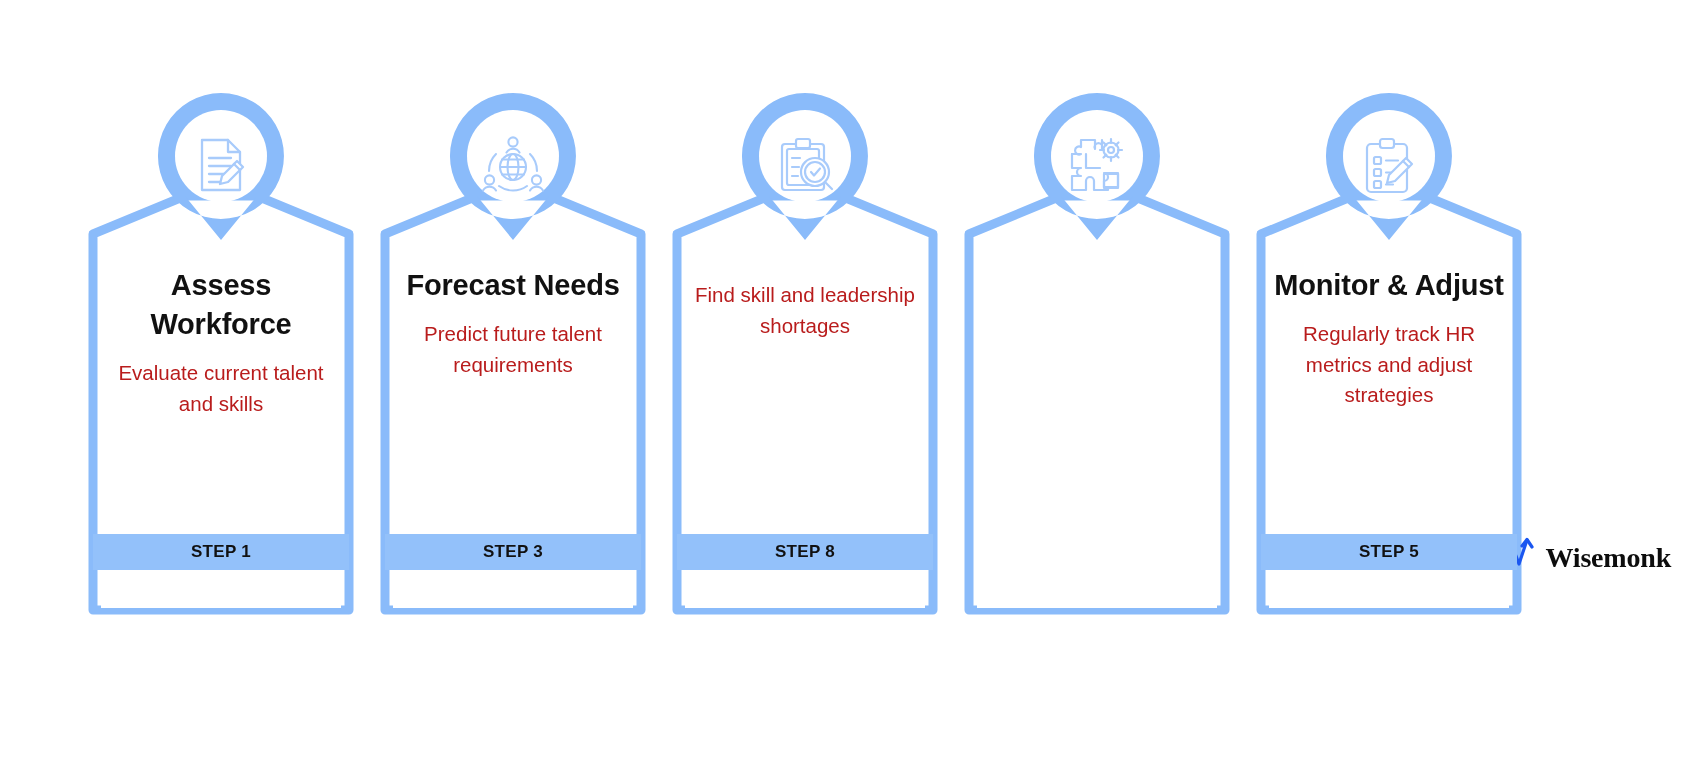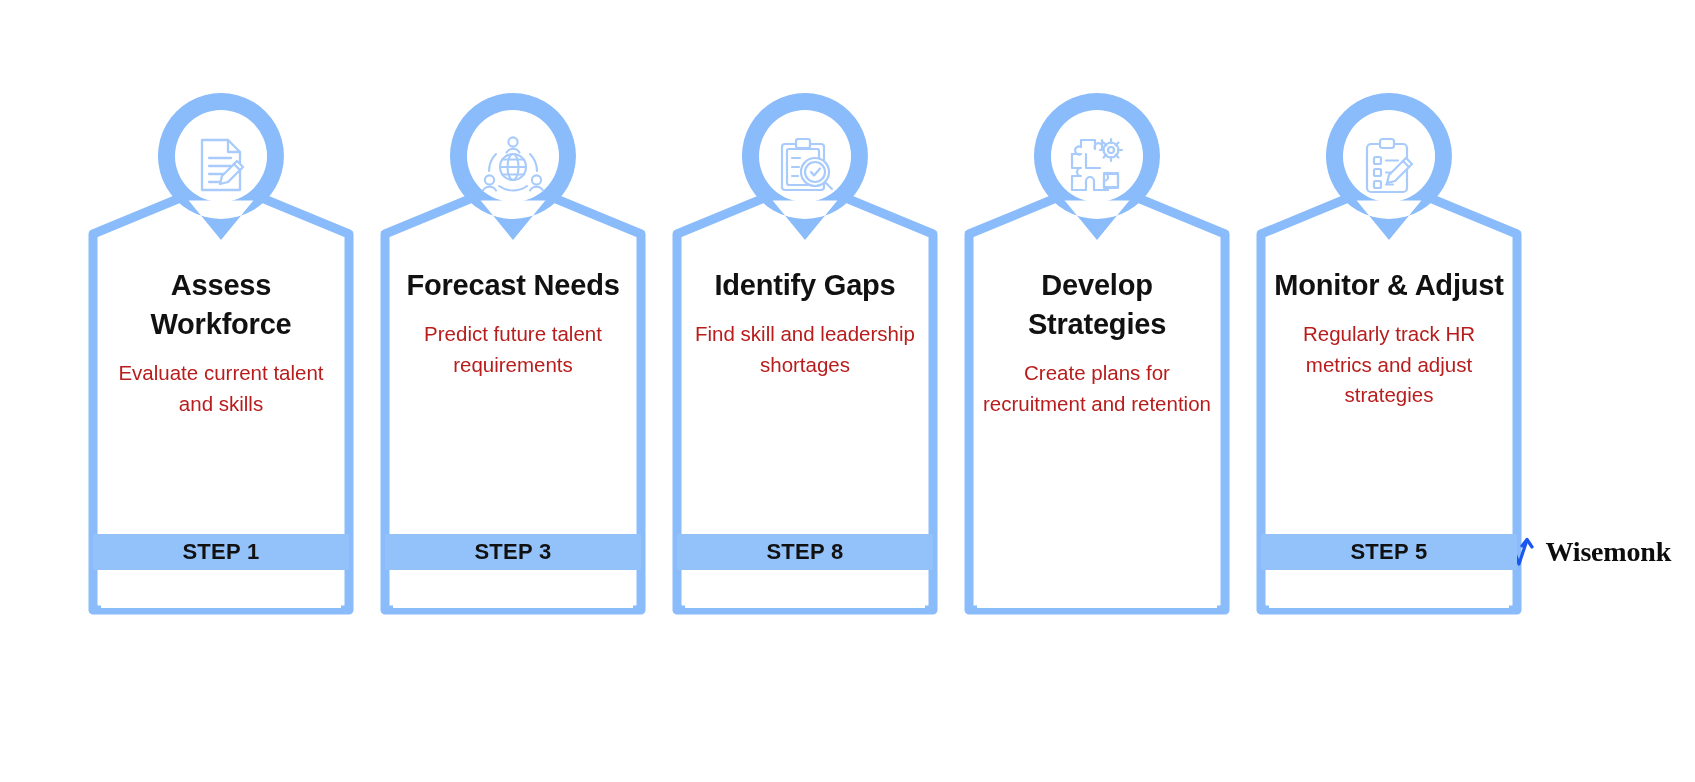--- a/index.html
+++ b/index.html
@@ -91,21 +91,21 @@
     bottom: 48px;
     width: 256px;
     height: 36px;
     background: #93C1FA;
     display: flex;
     align-items: center;
     justify-content: center;
     z-index: 2;
   }
   .step-band-label {
-    font-size: 22px;
+    font-size: 17px;
     font-weight: 700;
     color: #111111;
     letter-spacing: 0.3px;
   }
   .bottom-strip {
     position: absolute;
     left: 16px;
     bottom: 10px;
     width: 240px;
     height: 32px;
@@ -113,21 +113,21 @@
     border: 0;
     z-index: 2;
   }
 
   
   #brand {
     position: absolute;
     right: 24px;
     bottom: 22px;
     display: flex;
-    align-items: flex-start;
+    align-items: flex-end;
     gap: 4px;
   }
   #brand-name {
     font-family: "Liberation Serif", serif;
     font-size: 28px;
     font-weight: 700;
     color: #0d0d0d;
     letter-spacing: -0.2px;
   }
 </style>
@@ -215,21 +215,20 @@
           <rect x="22" y="5" width="14" height="9" rx="2" fill="#ffffff"></rect>
           <path d="M18 24 h8 M18 33 h7 M18 42 h6"></path>
           <circle cx="41" cy="38" r="14" fill="#ffffff"></circle>
           <circle cx="41" cy="38" r="10"></circle>
           <path d="M37 38 l3 3.5 6 -7"></path>
           <path d="M51 48 l7 7"></path>
         </svg>
       </div>
 
       <div class="card-text">
-        <div class="card-title">Identify Gaps</div>
         <div class="card-desc">Find skill and leadership shortages</div>
       </div>
 
       <div class="step-band">
         <span class="step-band-label">STEP 8</span>
       </div>
       <div class="bottom-strip"></div>
     </div>
 
     <div class="step">
@@ -245,24 +244,20 @@
           <path d="M6 20 v14 h9 a4 4 0 1 0 0 8 H6 v14 h14 v-9 a4 4 0 1 1 8 0 v9 h14 V42"></path>
           <path d="M20 20 v14 M20 34 h14"></path>
           <circle cx="45" cy="16" r="7.5" fill="#ffffff"></circle>
           <circle cx="45" cy="16" r="3"></circle>
           <path d="M45 5 v4 M45 23 v4 M34 16 h4 M52 16 h4 M37.5 8.5 l2.8 2.8 M49.7 20.7 l2.8 2.8 M52.5 8.5 l-2.8 2.8 M40.3 20.7 l-2.8 2.8"></path>
           <path d="M38 40 h14 v14 h-14 z" fill="#ffffff"></path>
           <path d="M38 47 a4 4 0 0 0 0 -8 v-0 h14 v14 h-14 v-6 z"></path>
         </svg>
       </div>
 
-      <div class="card-text">
-        <div class="card-title">Develop Strategies</div>
-        <div class="card-desc">Create plans for recruitment and retention</div>
-      </div>
 
       <div class="bottom-strip"></div>
     </div>
 
     <div class="step">
       <svg class="pin-svg" viewBox="0 0 272 530">
         <path d="M 8 522 L 8 146 L 100 108 L 172 108 L 264 146 L 264 522 Z" fill="#ffffff" stroke="#8ABBFA" stroke-width="9" stroke-linejoin="round"></path>
         <path d="M 136 5 A 63 63 0 1 1 135.9 5 Z M 100 108 L 136 152 L 172 108 Z" fill="#8ABBFA"></path>
         <circle cx="136" cy="68" r="46" fill="#ffffff"></circle>
       </svg>

